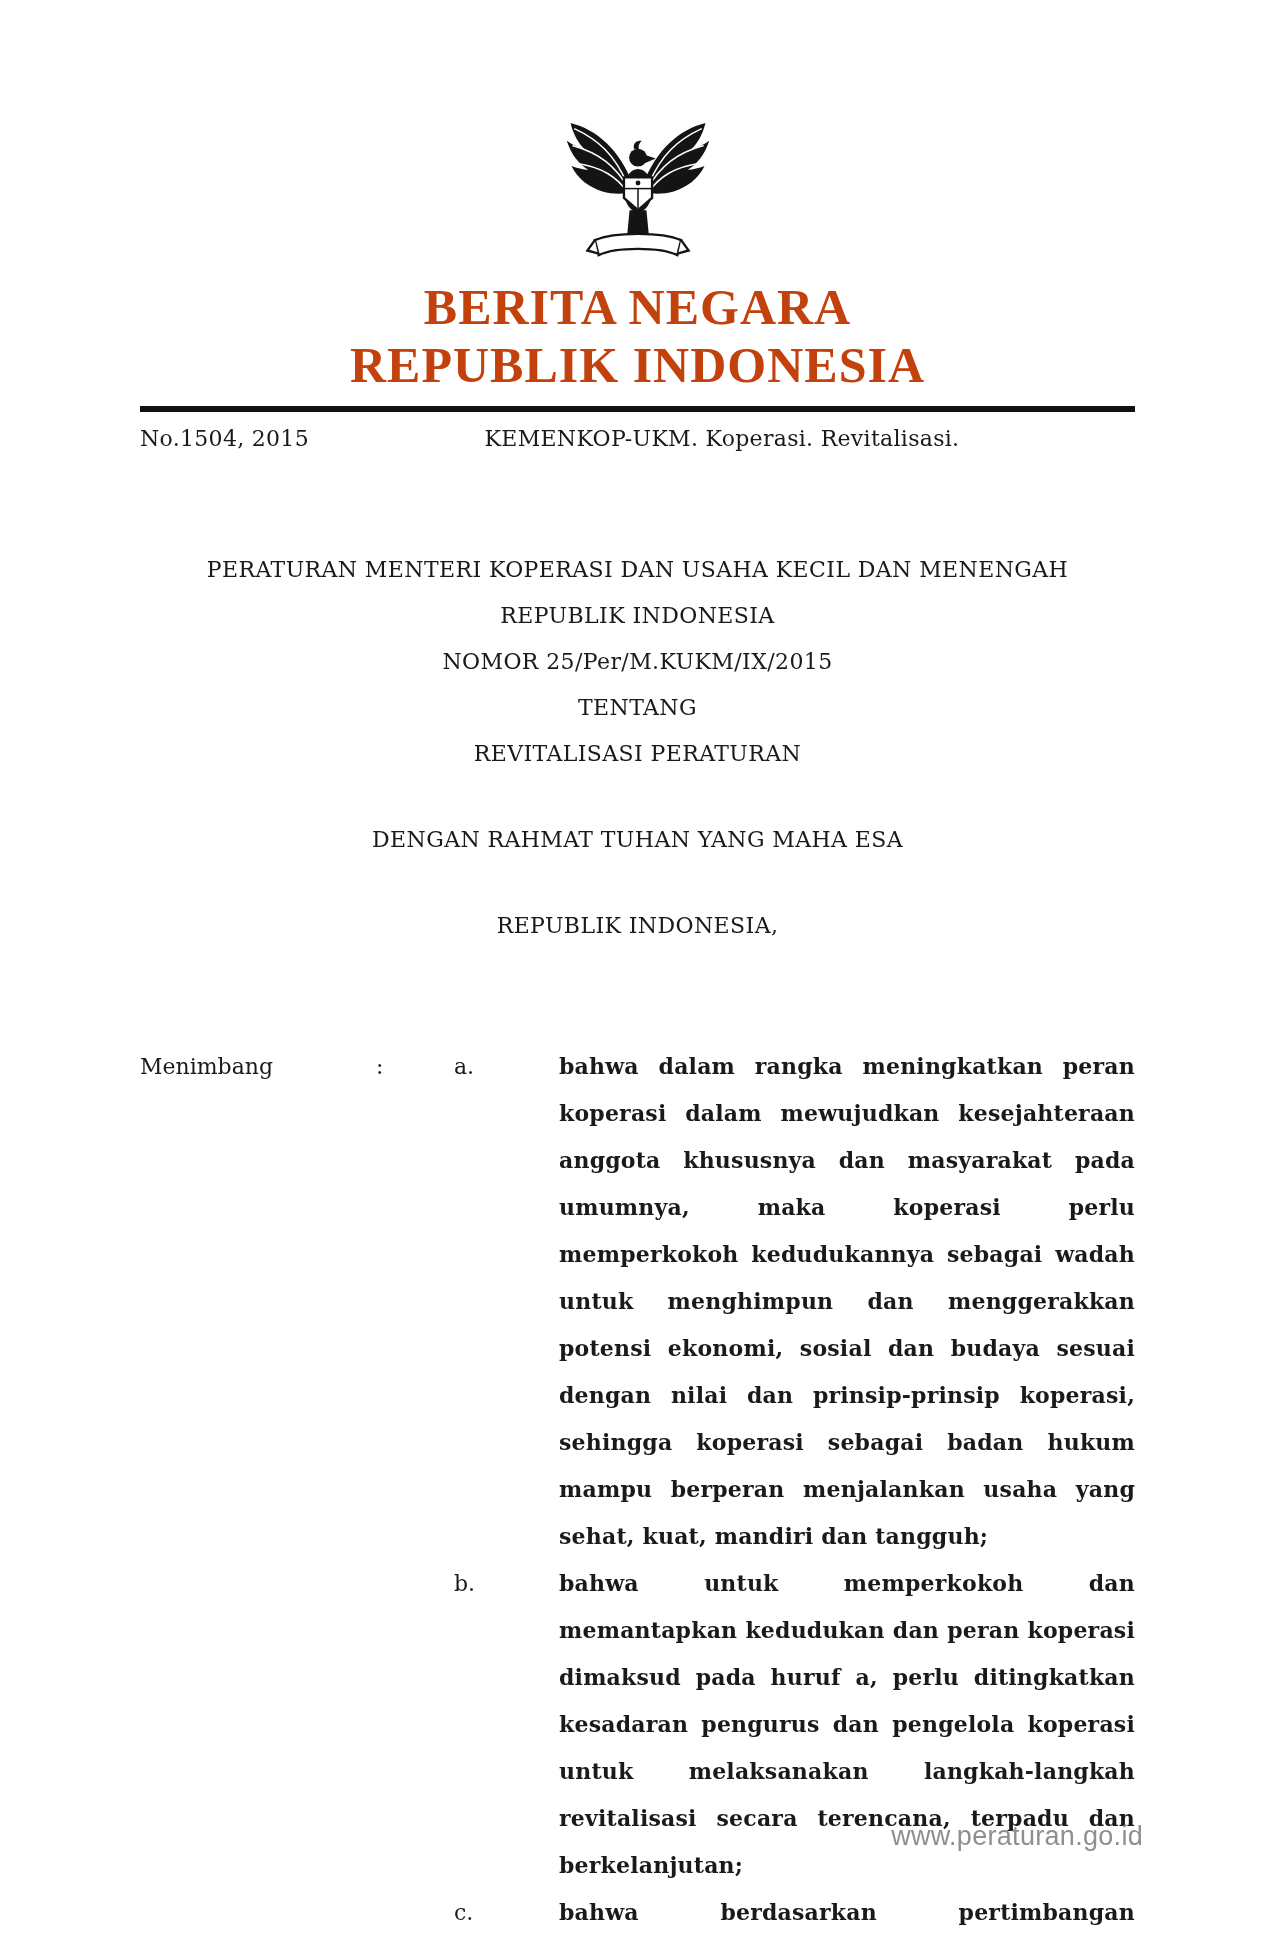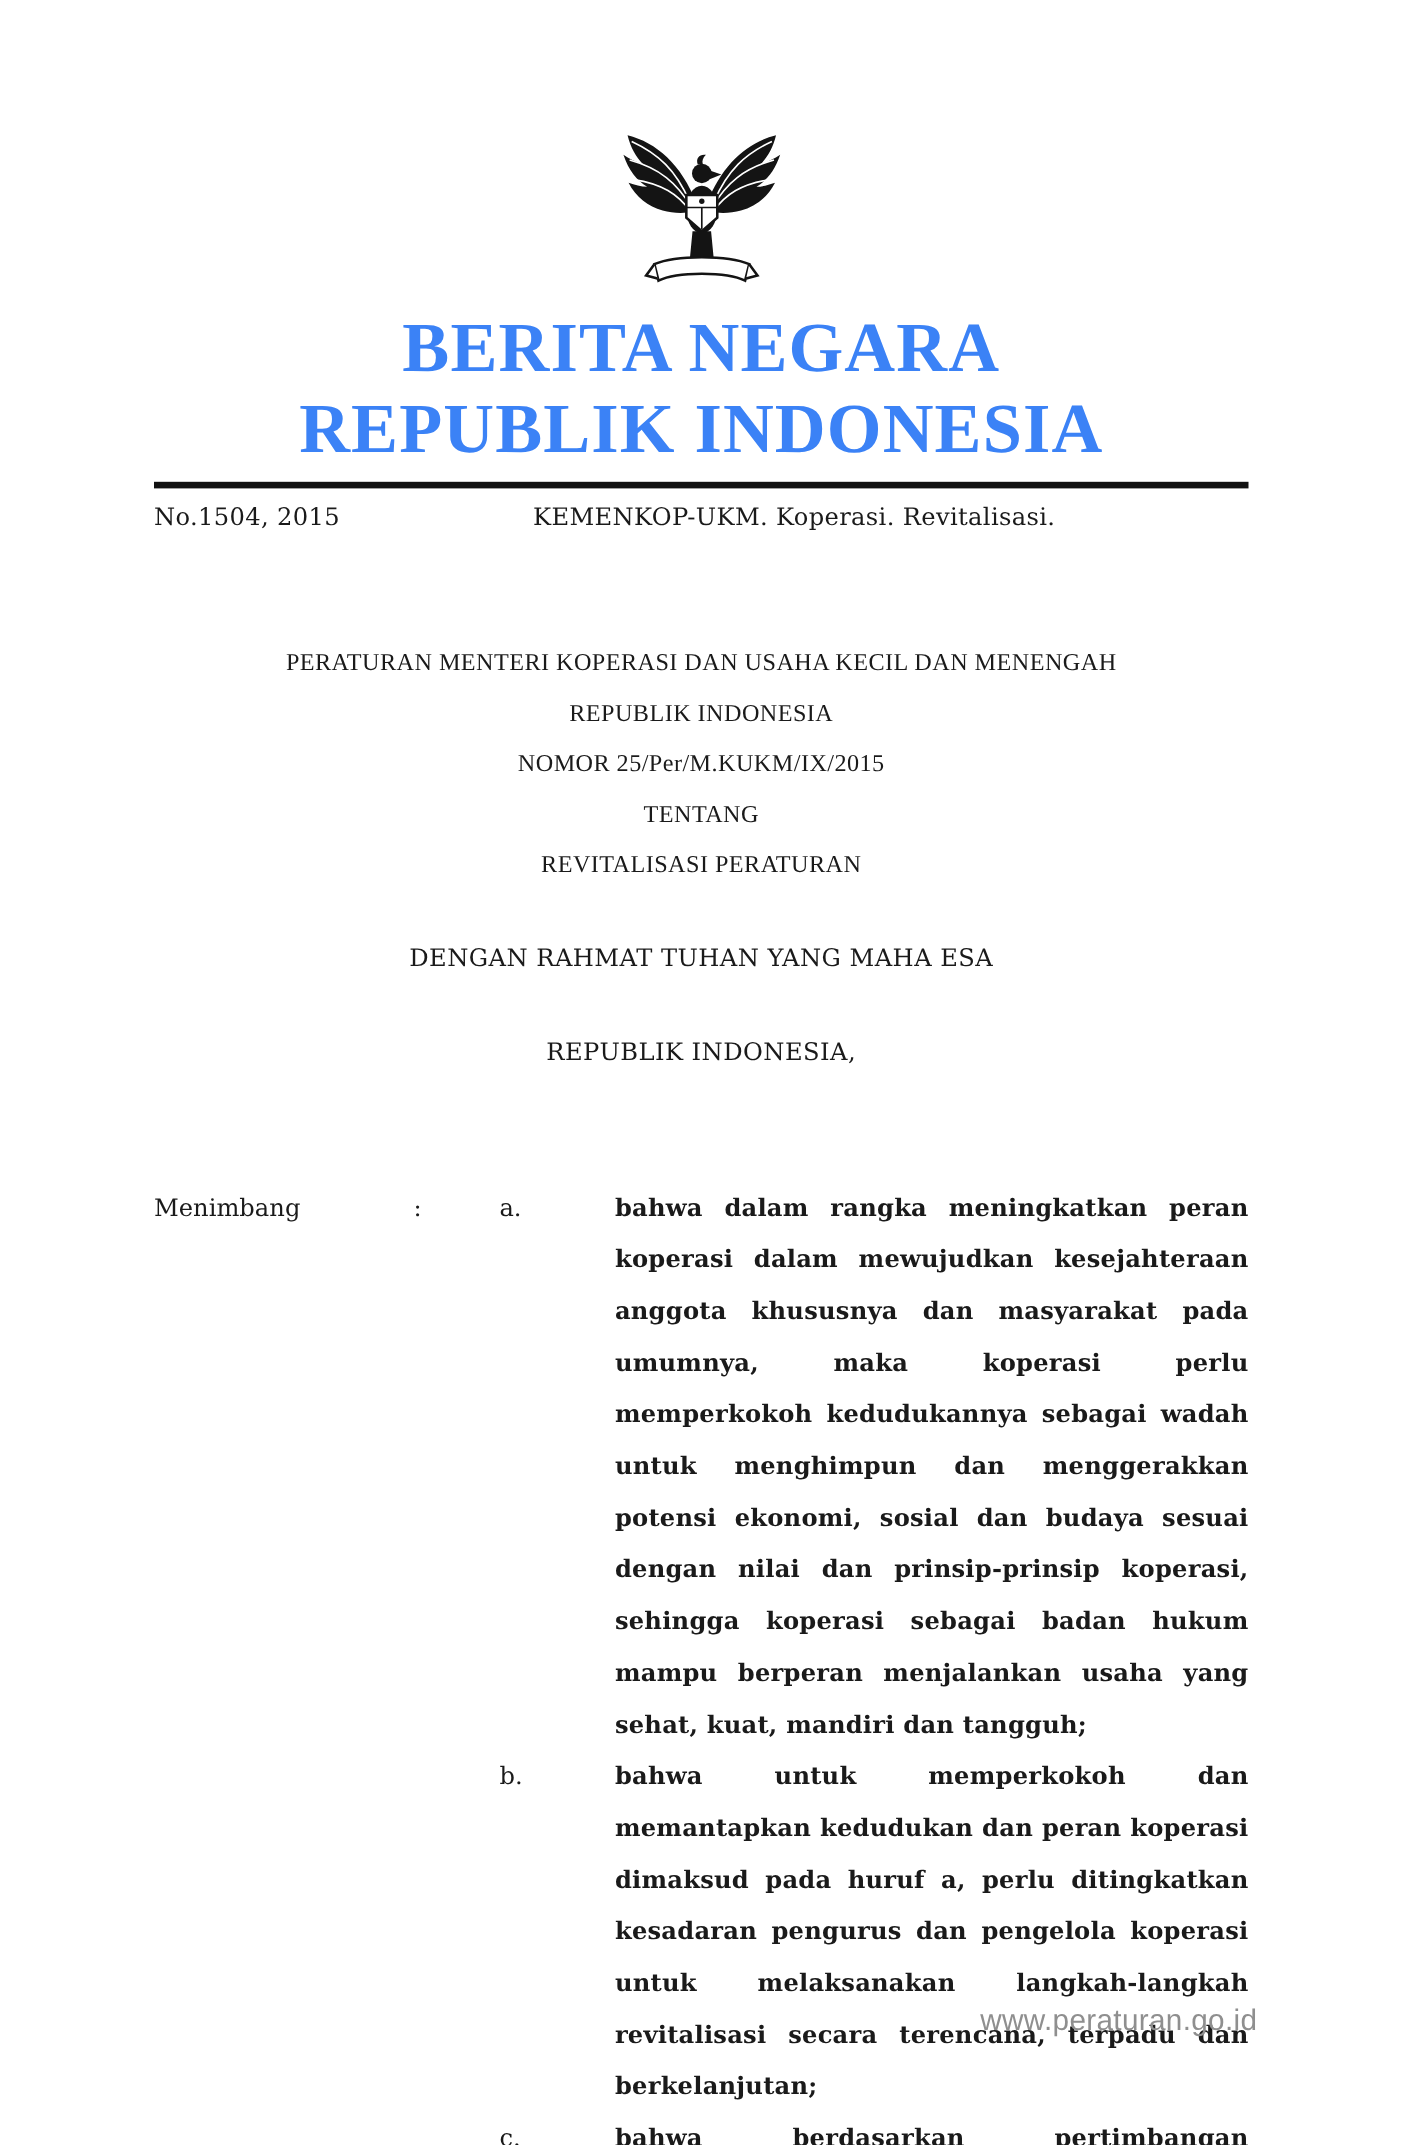--- a/index.html
+++ b/index.html
@@ -17,45 +17,45 @@
   .content { padding: 0 140px; }
 
   
   .masthead { text-align: center; padding-top: 100px; }
   .emblem { display: inline-block; width: 150px; height: 165px; }
   .emblem svg { width: 100%; height: 100%; }
   .masthead-title {
     margin: 10px 0 0 0;
     font-family: "Liberation Serif", "DejaVu Serif", serif;
     font-weight: bold;
-    font-size: 64px;
+    font-size: 50px;
     line-height: 1.15;
     letter-spacing: 1px;
-    color: #3b82f6;
+    color: #c2410c;
   }
   .masthead-rule {
     margin: 12px 140px 0 140px;
     border: 0;
     border-bottom: 6px solid #111111;
   }
 
   
   .meta-line {
     display: flex;
     align-items: baseline;
     margin: 14px 140px 0 140px;
     font-size: 22px;
     letter-spacing: 0.3px;
   }
   .doc-number { white-space: nowrap; }
   .doc-subject { flex: 1; text-align: center; }
 
   
   .title-block { margin-top: 96px; text-align: center; font-size: 22px; line-height: 46px; letter-spacing: 0.4px; }
-  .title-line { margin: 0; font-family: Liberation Serif, serif; }
+  .title-line { margin: 0; }
 
   .invocation { margin: 40px 0 0 0; text-align: center; font-size: 22px; line-height: 46px; letter-spacing: 0.4px; }
   .authority { margin: 40px 0 0 0; text-align: center; font-size: 22px; line-height: 46px; letter-spacing: 0.4px; }
   .authority p { margin: 0; }
 
   
   .considerations { margin-top: 94px; font-size: 22px; line-height: 47px; }
   .c-row {
     display: grid;
     grid-template-columns: 188px 30px 57px 1fr;

